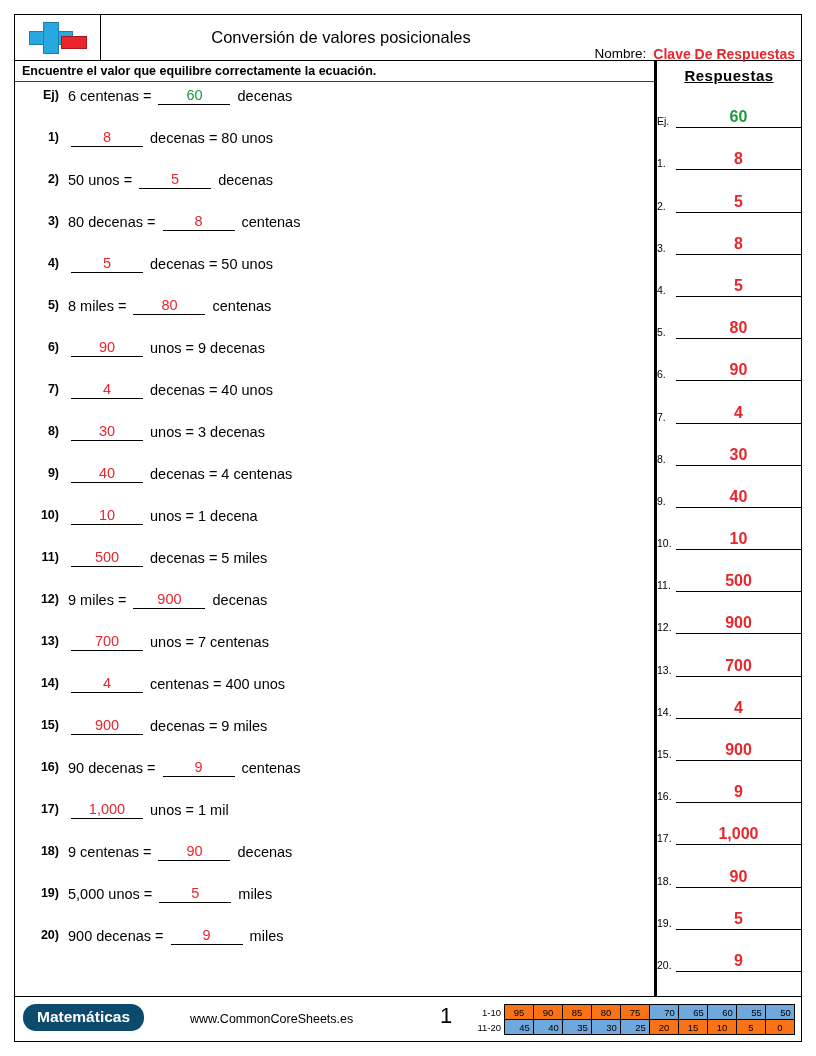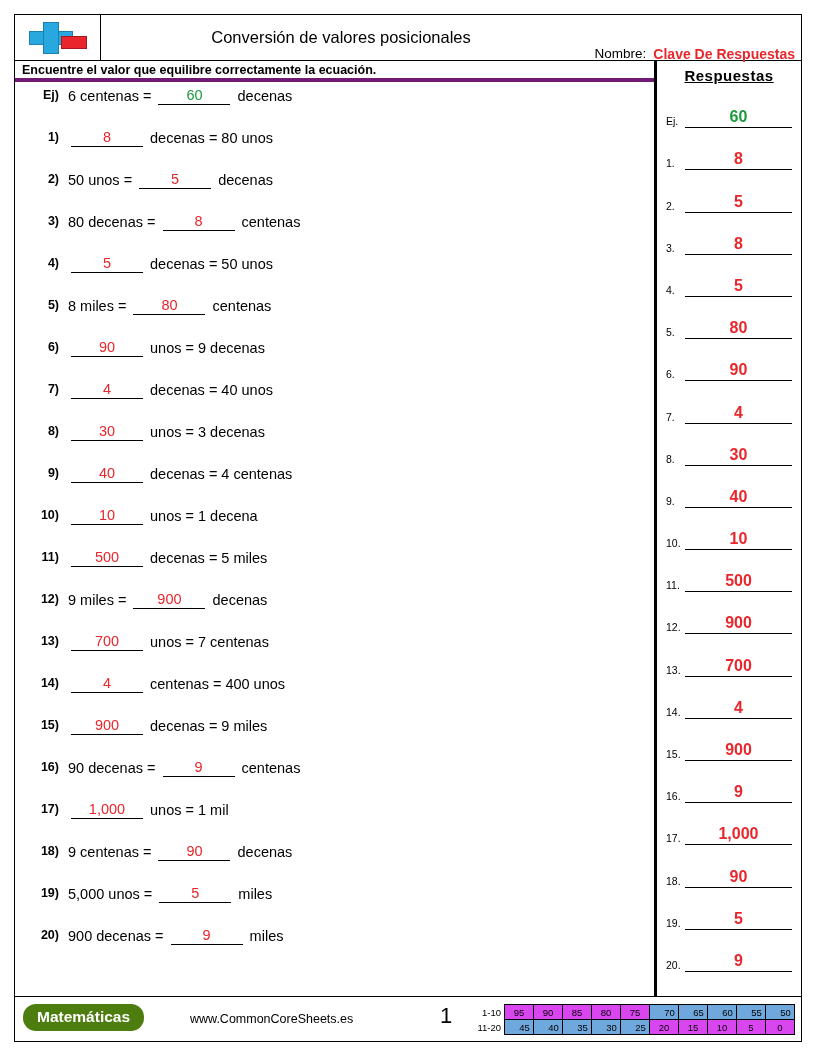--- a/index.html
+++ b/index.html
@@ -58,21 +58,21 @@
     display:flex;align-items:center;gap:7px;
   }
   .name-label{font-size:13.5px;}
   .name-value{
     font-size:14px;font-weight:bold;color:#e8262b;
   }
 
   
   .instructions{
     position:absolute;left:0;top:46px;width:640px;height:21px;
-    border-bottom:4px solid #701a75;
+    border-bottom:1px solid #701a75;
     box-sizing:border-box;
     display:flex;align-items:center;
     padding-left:7px;
     font-size:12.5px;font-weight:bold;
   }
 
   
   .vdivider{
     position:absolute;left:639px;top:46px;width:3px;height:935px;
     background:#000;
@@ -118,21 +118,21 @@
   }
   .ans-title{
     text-align:center;
     font-size:15px;font-weight:bold;
     text-decoration:underline;
     margin-top:6px;
     letter-spacing:.5px;
   }
   .ans-list{
     margin-top:4px;
-    padding:0 9px;
+    padding:0 0;
   }
   .ans-row{
     position:relative;
     height:42.2px;
   }
   .ans-row .lbl{
     position:absolute;left:0;bottom:3px;
     font-size:10.5px;
   }
   .ans-row .line{
@@ -149,21 +149,21 @@
   .ans-row.ex .lbl{font-size:10.5px;}
 
   
   .footer{
     position:absolute;left:0;bottom:0;width:786px;height:45px;
     border-top:1px solid #000;
     box-sizing:border-box;
   }
   .brand{
     position:absolute;left:8px;top:7px;
-    background:#4d7c0f;color:#fff;
+    background:#0c4a6e;color:#fff;
     border-radius:13px;
     padding:4px 14px 5px 14px;
     font-size:15.5px;font-weight:bold;
   }
   .site{
     position:absolute;left:175px;top:15px;
     font-size:12.5px;
   }
   .pagenum{
     position:absolute;left:425px;top:6px;
@@ -177,21 +177,21 @@
   .scale td{
     border:1px solid #000;
     width:17px;height:14px;
     text-align:center;
     padding:0;
   }
   .scale td.lbl{
     width:30px;font-weight:normal;border:none;text-align:right;padding-right:3px;
   }
   .scale td.hi{background:#6fa8dc;padding-left:11px;}
-  .scale td.plain{background:#d946ef;margin-top:23px;}
+  .scale td.plain{background:#f97316;margin-top:23px;}
 </style>
 </head>
 <body>
 
 <div class="page">
   <div class="sheet">
 
     <div class="header">
       <div class="logo-box">
         <div class="logo-cross">

